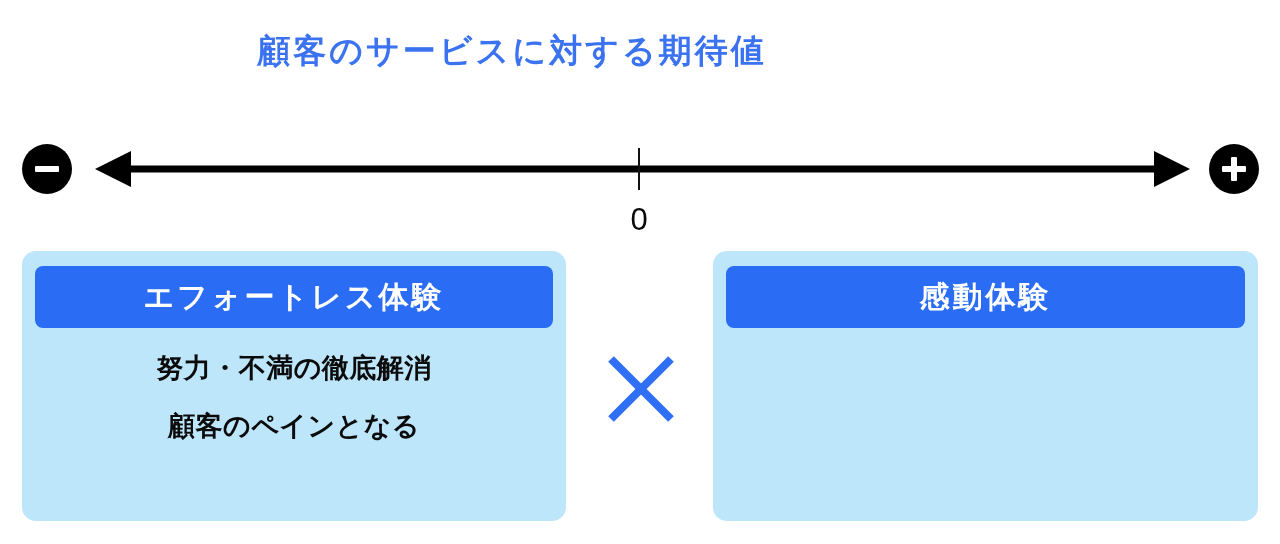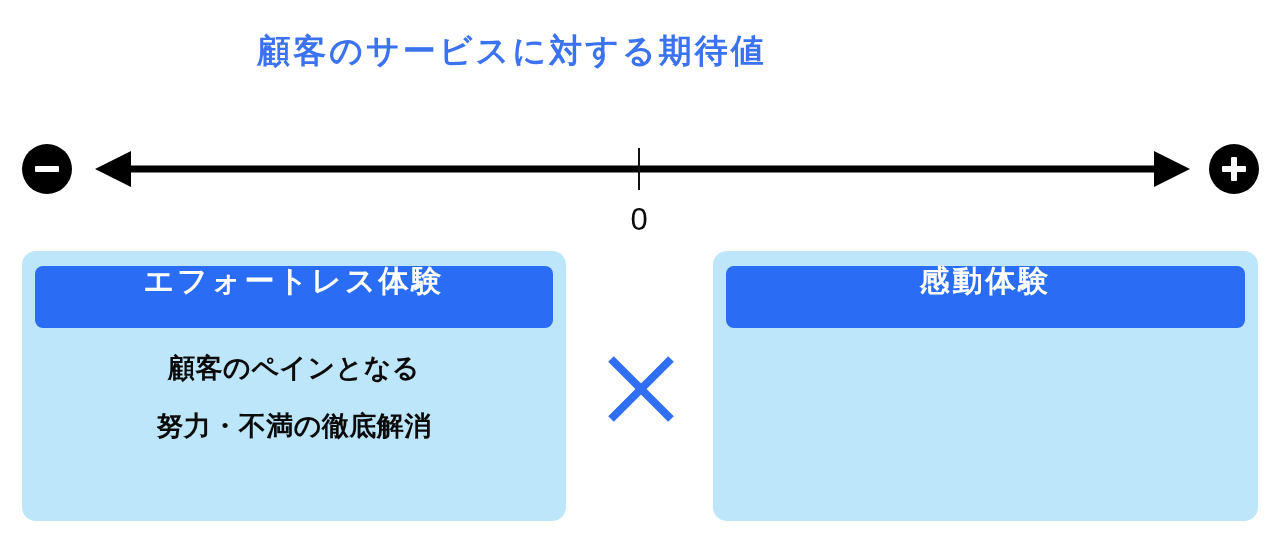--- a/index.html
+++ b/index.html
@@ -102,20 +102,21 @@
 
   .card-header {
     position: absolute;
     left: 13px;
     right: 13px;
     top: 15px;
     height: 62px;
     background: #2a6df4;
     border-radius: 8px;
     display: flex;
+    align-items: center;
     justify-content: center;
   }
   .card-header-text {
     color: #ffffff;
     font-size: 30px;
     font-weight: bold;
     letter-spacing: 3px;
     line-height: 1;
     white-space: nowrap;
   }
@@ -174,22 +175,22 @@
     <span class="bar-h"></span>
     <span class="bar-v"></span>
   </div>
 </div>
 
 <div class="card left">
   <div class="card-header">
     <span class="card-header-text">エフォートレス体験</span>
   </div>
   <div class="card-body">
+    <div class="card-body-line">努力・不満の徹底解消</div>
     <div class="card-body-line">顧客のペインとなる</div>
-    <div class="card-body-line">努力・不満の徹底解消</div>
   </div>
 </div>
 
 <svg class="cross" viewBox="0 0 68 68">
   <line x1="4" y1="4" x2="64" y2="64" stroke="#2f6ef5" stroke-width="8" stroke-linecap="butt"></line>
   <line x1="64" y1="4" x2="4" y2="64" stroke="#2f6ef5" stroke-width="8" stroke-linecap="butt"></line>
 </svg>
 
 <div class="card right">
   <div class="card-header">

